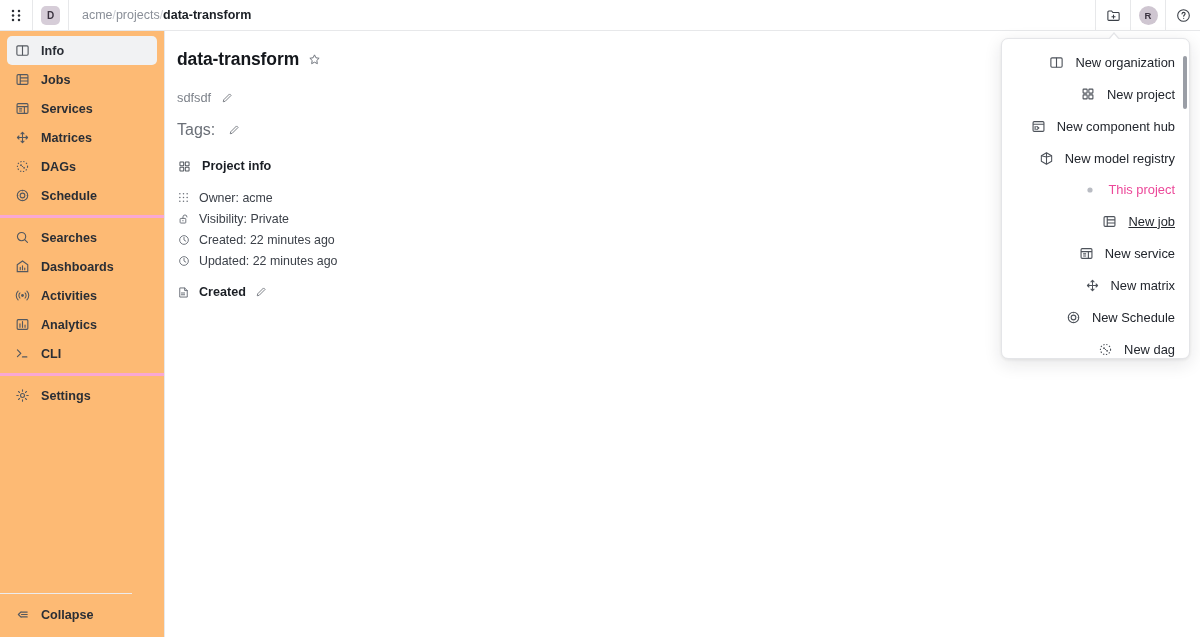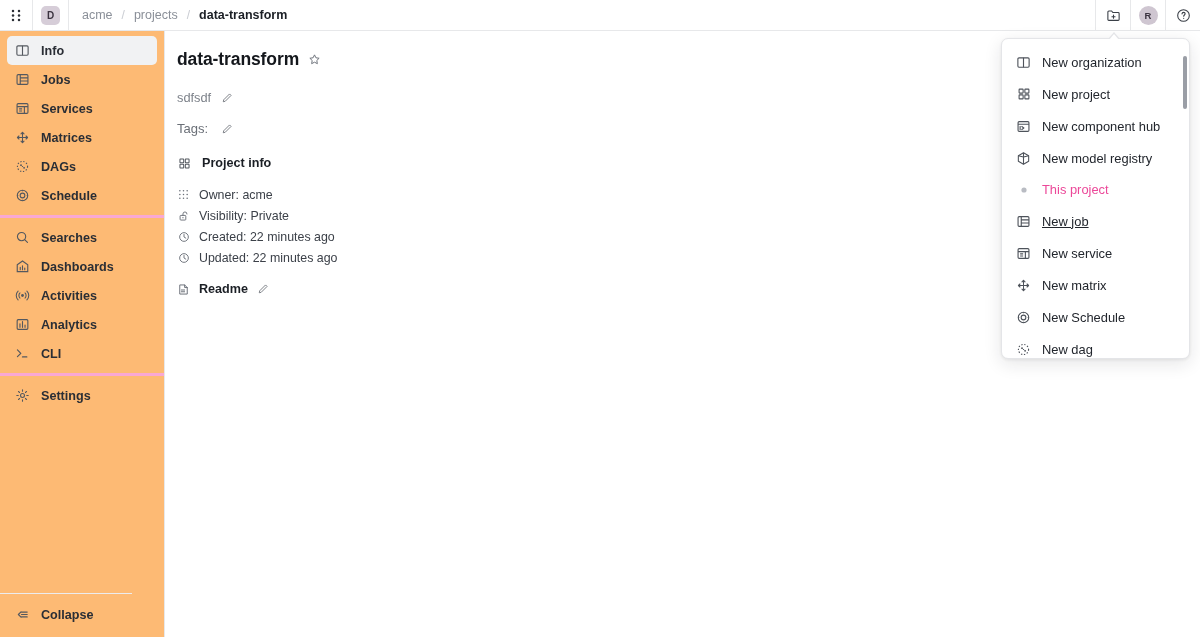--- a/index.html
+++ b/index.html
@@ -31,21 +31,21 @@
     border-right: 1px solid #e7e8ea;
   }
   .org-chip {
     width: 19px; height: 19px; border-radius: 5px;
     background: #d6cdd8;
     color: #3b3340; font-size: 10px; font-weight: bold;
     display: flex; align-items: center; justify-content: center;
     cursor: pointer;
   }
   .breadcrumb {
-    display: flex; align-items: flex-end; gap: 9px;
+    display: flex; align-items: flex-end; gap: 0;
     padding-left: 13px; font-size: 12.5px;
   }
   .bc-link { color: #8a8f98; cursor: pointer; }
   .bc-sep  { color: #c9ccd2; font-size: 12px; }
   .bc-current { color: #1b1f25; font-weight: bold; }
 
   .topbar-right {
     margin-left: auto; display: flex; align-items: center; height: 31px;
   }
   .tb-icon-cell {
@@ -94,21 +94,21 @@
   }
   .title-row { display: flex; align-items: center; gap: 9px; margin-bottom: 20px; }
   .proj-title { font-size: 17.5px; font-weight: bold; color: #14171c; letter-spacing: -0.1px; }
   .star-ic { color: #6d727a; cursor: pointer; display: flex; }
 
   .desc-row { display: flex; align-items: center; gap: 10px; margin-bottom: 16px; }
   .desc-txt { font-size: 12.8px; color: #7d828a; }
   .pencil { color: #6f747c; cursor: pointer; display: flex; }
 
   .tags-row { display: flex; align-items: center; gap: 13px; margin-bottom: 20px; }
-  .tags-label { font-size: 13px; color: #6a6f77; }
+  .tags-label { font-size: 16px; color: #6a6f77; }
 
   .section-head {
     display: flex; gap: 10px;
     font-size: 12.6px; font-weight: bold; color: #1b1f25;
     margin-bottom: 13px;
   }
   .info-line {
     display: flex; align-items: center; gap: 9px;
     font-size: 12.4px; color: #3c4149;
     height: 21px;
@@ -142,20 +142,21 @@
     content: ""; position: absolute; left: 1px; top: 1.5px;
     border-left: 5.5px solid transparent;
     border-right: 5.5px solid transparent;
     border-bottom: 6px solid #fff;
   }
   .menu-item {
     display: flex; align-items: center; gap: 11px;
     height: 32px; padding: 0 14px;
     font-size: 12.9px; color: #22262d;
     cursor: pointer;
+    justify-content: flex-end;
   }
   .menu-item .mi-ic { width: 15px; height: 15px; flex: none; display: flex; align-items: center; justify-content: center; color: #4e535b; }
   .menu-item.hovered .mi-label { text-decoration: underline; }
   .menu-item.section {
     color: #ec4899; cursor: default; height: 31px;
   }
   .menu-item.section .mi-ic { color: #b9bcc3; }
   .menu-scrollbar {
     position: absolute; right: 2px; top: 17px;
     width: 4px; height: 53px; border-radius: 3px;
@@ -437,21 +438,21 @@
     <span>Updated: 22 minutes ago</span>
   </div>
 
   <div class="readme-row">
     <span class="info-ic">
       <svg width="13" height="13" viewBox="0 0 16 16" fill="none" stroke="currentColor" stroke-width="1.2">
         <path d="M3.4 2.4h6l3.2 3.2v8h-9.2v-11z" stroke-linejoin="round"></path>
         <path d="M9.4 2.4v3.2h3.2M5.4 8.6h4M5.4 10.8h4" stroke-linecap="round"></path>
       </svg>
     </span>
-    <span>Readme</span>
+    <span>Created</span>
     <span class="pencil">
       <svg width="12" height="12" viewBox="0 0 16 16" fill="none" stroke="currentColor" stroke-width="1.2" stroke-linejoin="round">
         <path d="M11.4 2.6l2 2L5.6 12.4l-2.6.6.6-2.6 7.8-7.8z"></path>
       </svg>
     </span>
   </div>
 </div>
 
 <div class="menu-arrow"></div>
 <div class="menu">

